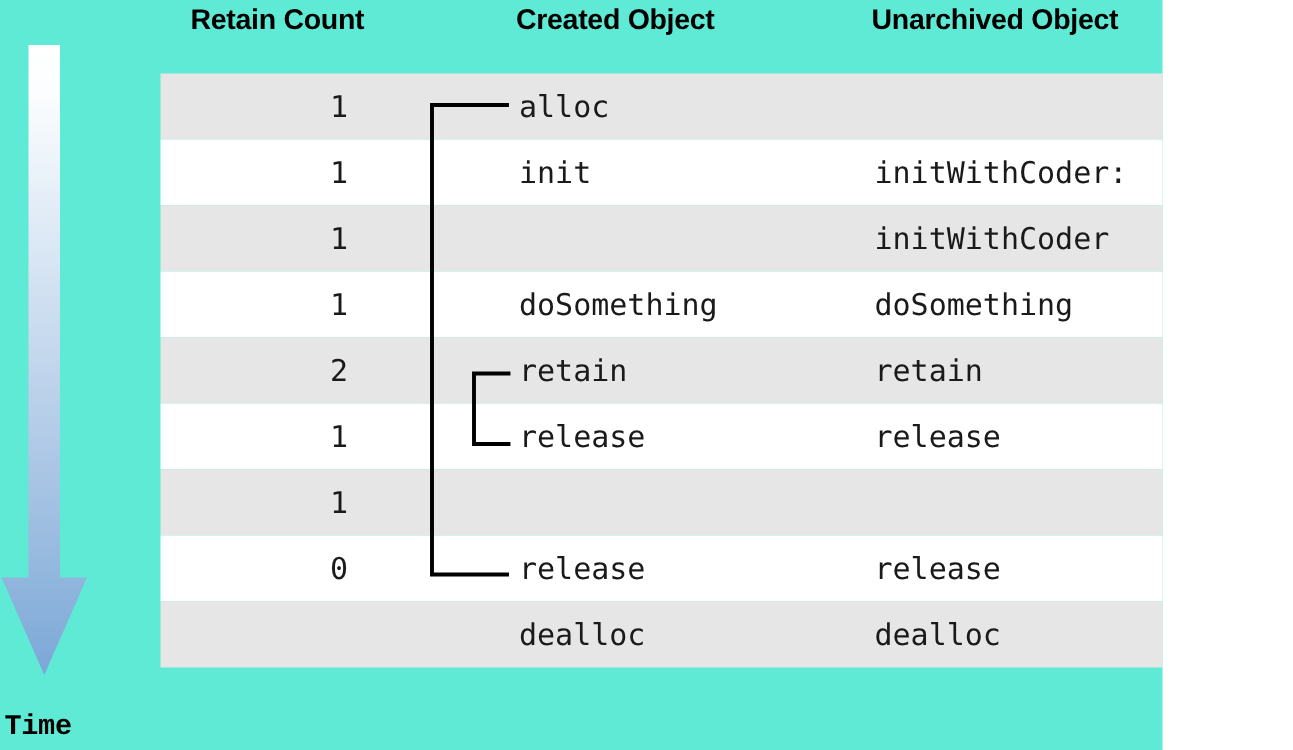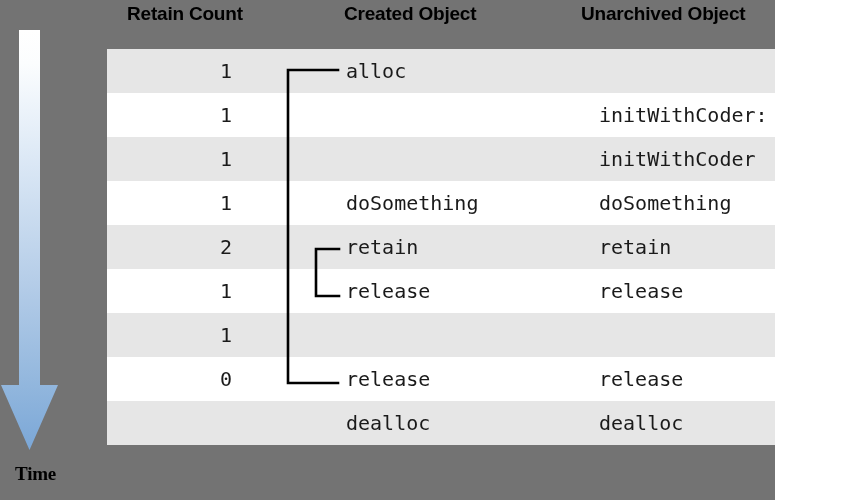--- a/index.html
+++ b/index.html
@@ -4,21 +4,21 @@
 <style>
   html, body {
     margin: 0;
     padding: 0;
     background: #ffffff;
   }
   #page {
     position: relative;
     width: 775px;
     height: 500px;
-    background: #737373;
+    background: #5eead4;
     overflow: hidden;
     font-family: "Liberation Sans", sans-serif;
   }
 
   
   .col-header {
     position: absolute;
     top: 2px;
     font-family: "Liberation Sans", sans-serif;
     font-weight: bold;
@@ -61,21 +61,21 @@
   .cell-count {
     left: 0;
     width: 125px;
     text-align: right;
   }
   .cell-created {
     left: 239px;
     text-align: center;
   }
   .cell-unarchived {
-    left: 492px;
+    left: 476px;
     text-align: left;
   }
 
   
   .connectors {
     position: absolute;
     left: 0;
     top: 0;
     width: 862px;
     height: 500px;
@@ -86,47 +86,47 @@
   .time-arrow {
     position: absolute;
     left: 0px;
     top: 30px;
     width: 70px;
     height: 425px;
   }
   .time-label {
     position: absolute;
     left: 3px;
-    top: 462px;
-    font-family: Liberation Serif, serif;
+    top: 472px;
+    font-family: Liberation Mono, monospace;
     font-weight: bold;
     font-size: 19px;
     line-height: 24px;
     color: #000000;
     letter-spacing: -0.2px;
-    margin-left: 12px;
   }
 </style>
 </head>
 <body>
 
 <div id="page">
 
   <div class="col-header hdr-retain">Retain Count</div>
   <div class="col-header hdr-unarchived">Unarchived Object</div>
   <div class="col-header hdr-created">Created Object</div>
 
   <div class="table" id="table-body">
       <div class="row shaded">
         <div class="cell cell-count">1</div>
         <div class="cell cell-created">alloc</div>
         <div class="cell cell-unarchived"></div>
       </div>
       <div class="row plain">
         <div class="cell cell-count">1</div>
+        <div class="cell cell-created">init</div>
         <div class="cell cell-unarchived">initWithCoder:</div>
       </div>
       <div class="row shaded">
         <div class="cell cell-count">1</div>
         <div class="cell cell-created"></div>
         <div class="cell cell-unarchived">initWithCoder</div>
       </div>
       <div class="row plain">
         <div class="cell cell-count">1</div>
         <div class="cell cell-created">doSomething</div>

